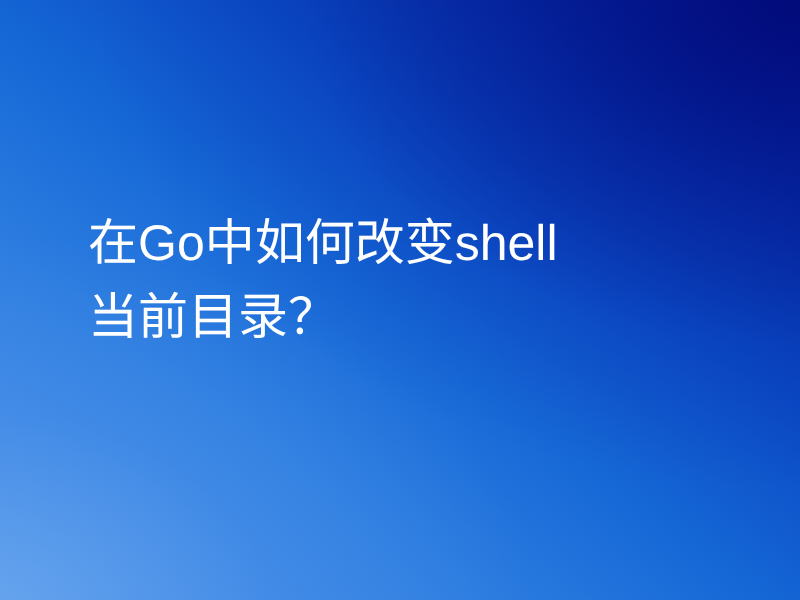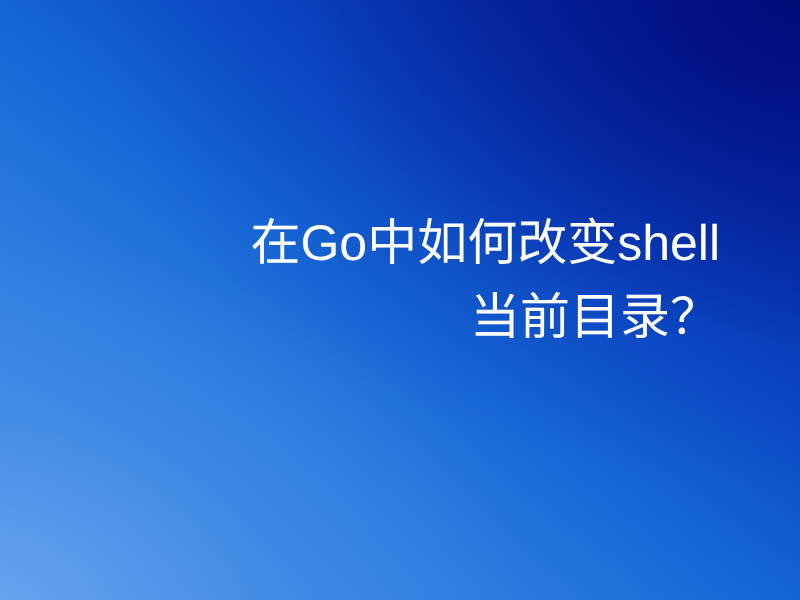--- a/index.html
+++ b/index.html
@@ -54,24 +54,23 @@
         rgba(120, 175, 240, 0.55) 0%,
         rgba(90, 155, 235, 0.28) 28%,
         rgba(60, 130, 225, 0.05) 55%,
         rgba(40, 110, 215, 0.0) 75%);
     pointer-events: none;
   }
 
   
   .title-block {
     position: absolute;
-    left: 80px;
+    left: 88px;
     top: 206px;
     width: 640px;
-    text-align: right;
   }
 
   .title-text {
     margin: 0;
     color: #ffffff;
     font-family: "Liberation Sans", "DejaVu Sans", sans-serif;
     font-size: 50px;
     font-weight: 400;
     line-height: 74px;
     letter-spacing: 0px;

